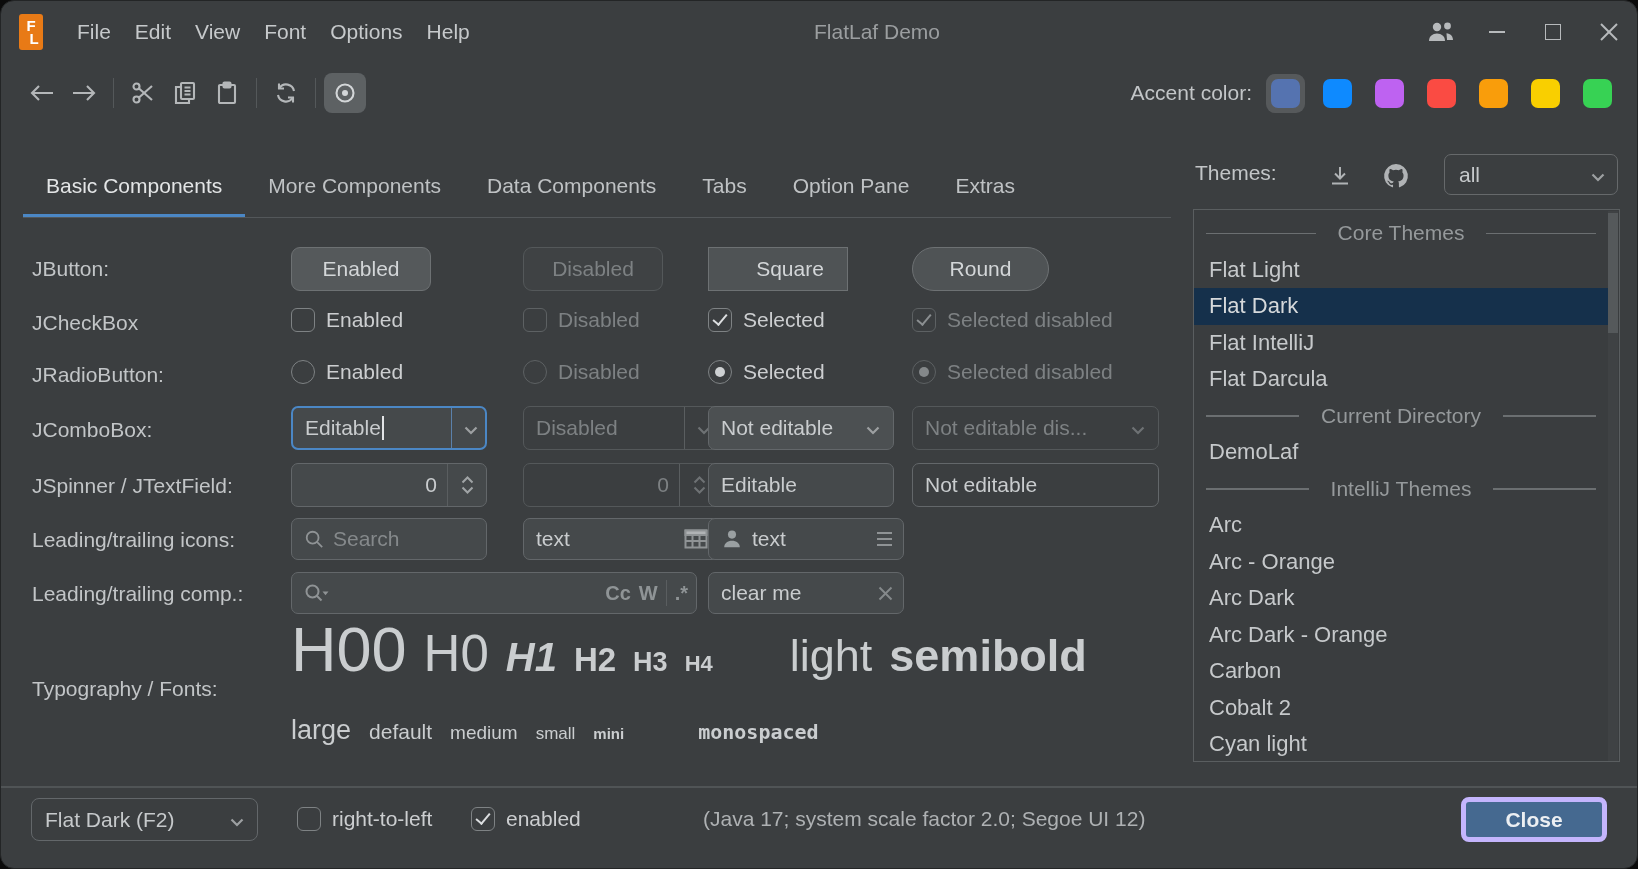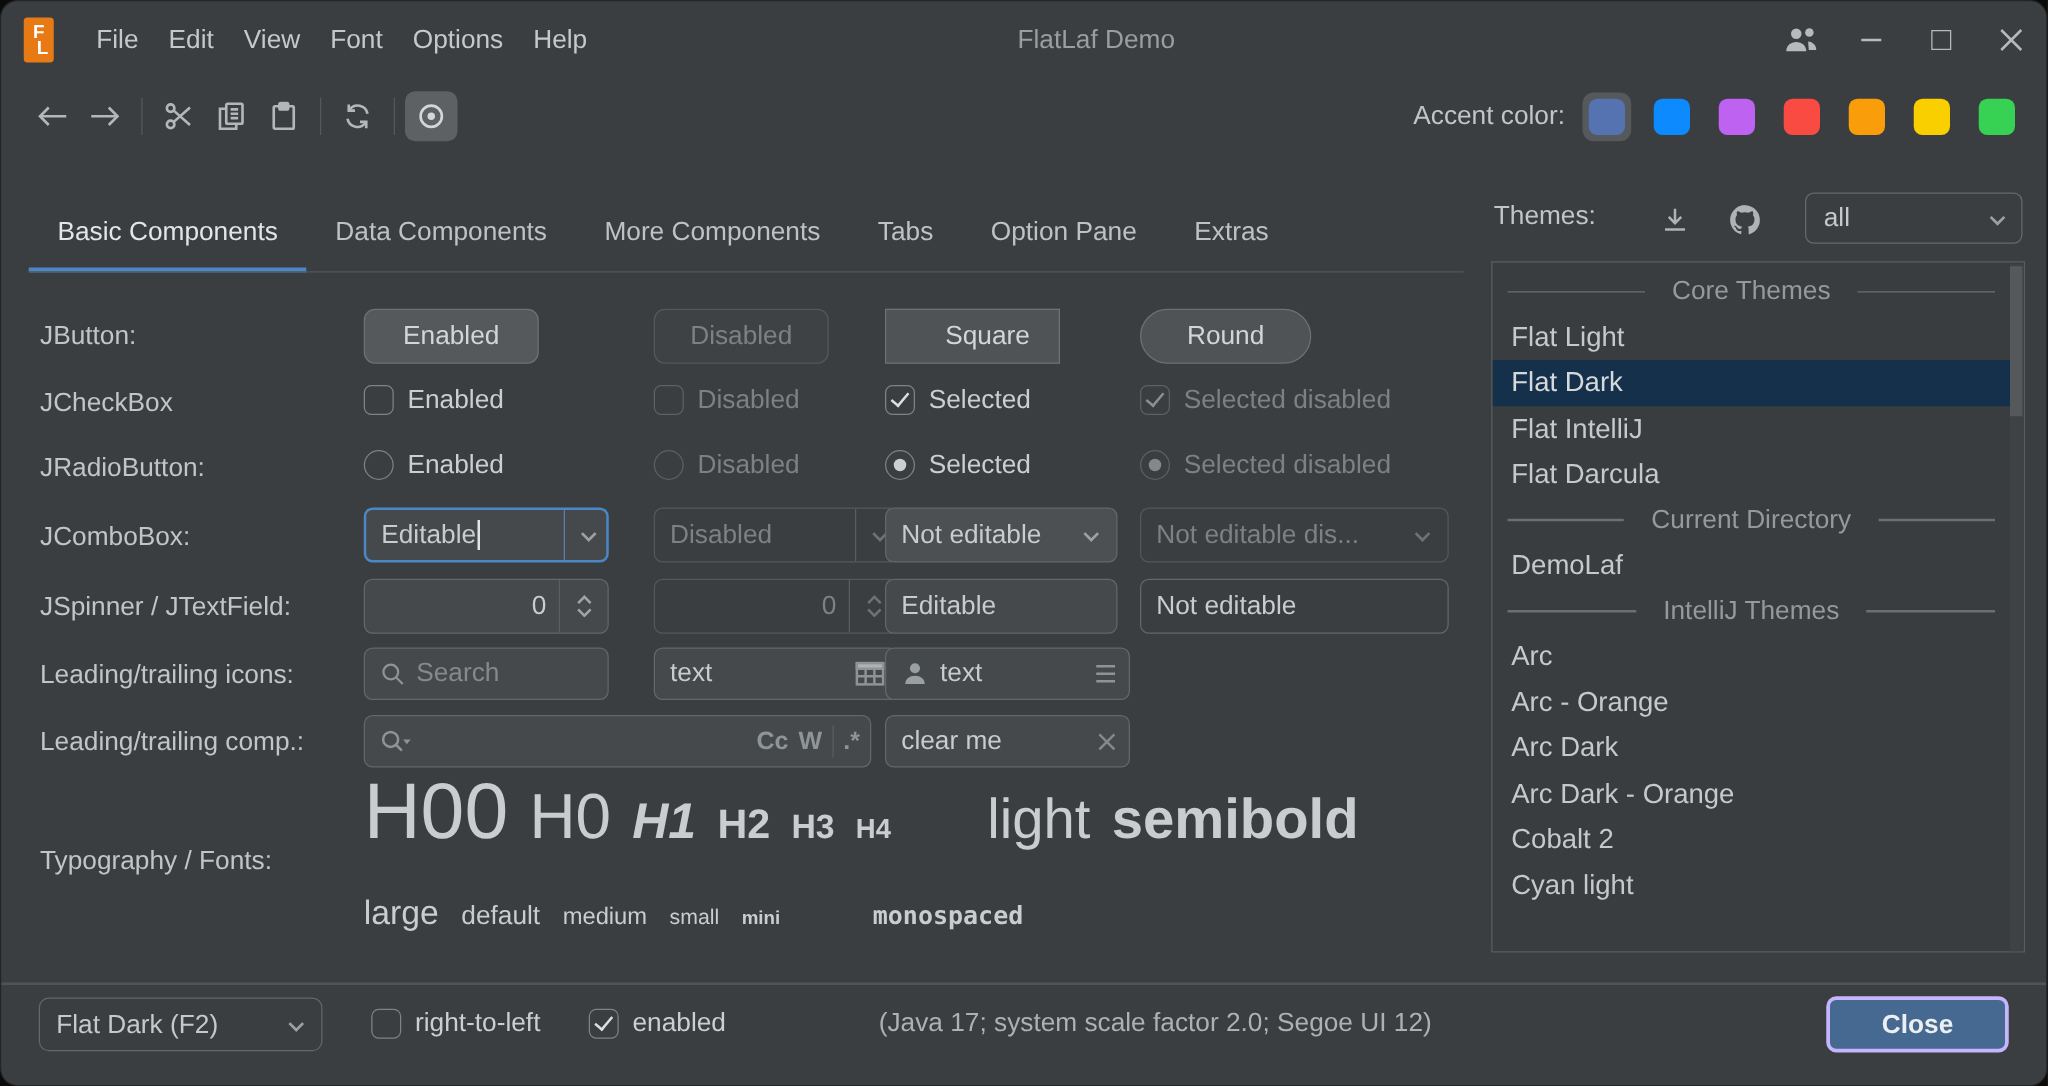--- a/index.html
+++ b/index.html
@@ -130,21 +130,21 @@
   
   .status-sep { position:absolute; left:0; right:0; top:785px; height:1.5px; background:#505456; }
   .statusbar { position:absolute; left:0; right:0; top:786px; height:83px; }
   .laf-combo { position:absolute; left:30px; top:11px; width:227px; height:43px; border:1px solid #63676a;
     border-radius:8px; display:flex; align-items:center; font-size:21px; color:#c6c9cb; padding-left:13px; }
   .laf-combo .chev { margin-left:auto; margin-right:13px; }
   .sb-cb1 { position:absolute; left:296px; top:20px; }
   .sb-cb2 { position:absolute; left:470px; top:20px; }
   .status-info { position:absolute; left:702px; top:20px; font-size:21px; color:#aeb1b3; }
   .close-btn { position:absolute; right:30px; top:10px; width:146px; height:45px; border-radius:8px;
-    background:var(--close-bg); border:3px solid #c4b5fd; color:#eceff2; font-size:21px; font-weight:bold;
+    background:var(--close-bg); border:5px solid #c4b5fd; color:#eceff2; font-size:21px; font-weight:bold;
     display:flex; align-items:center; justify-content:center; }
 </style>
 </head>
 <body>
 
 <div class="window">
 
   <div class="titlebar">
     <div class="logo">
       <span class="l1">F</span>
@@ -262,24 +262,24 @@
           <div class="swatch" style="background: rgb(55, 210, 84);"></div>
         </div>
       </div>
   </div>
 
   <div class="tabstrip">
       <div class="tab selected">
         <span>Basic Components</span>
       </div>
       <div class="tab">
+        <span>More Components</span>
+      </div>
+      <div class="tab">
         <span>Data Components</span>
-      </div>
-      <div class="tab">
-        <span>More Components</span>
       </div>
       <div class="tab">
         <span>Tabs</span>
       </div>
       <div class="tab">
         <span>Option Pane</span>
       </div>
       <div class="tab">
         <span>Extras</span>
       </div>
@@ -582,20 +582,21 @@
         <div class="list-item">DemoLaf</div>
         <div class="list-header">
           <span class="hline"></span>
           <span class="hlabel">IntelliJ Themes</span>
           <span class="hline"></span>
         </div>
         <div class="list-item">Arc</div>
         <div class="list-item">Arc - Orange</div>
         <div class="list-item">Arc Dark</div>
         <div class="list-item">Arc Dark - Orange</div>
+        <div class="list-item">Carbon</div>
         <div class="list-item">Cobalt 2</div>
         <div class="list-item">Cyan light</div>
       </div>
     <div class="vscroll-track"></div>
     <div class="vscroll-thumb"></div>
   </div>
 
   <div class="status-sep"></div>
   <div class="statusbar">
     <div class="laf-combo">

